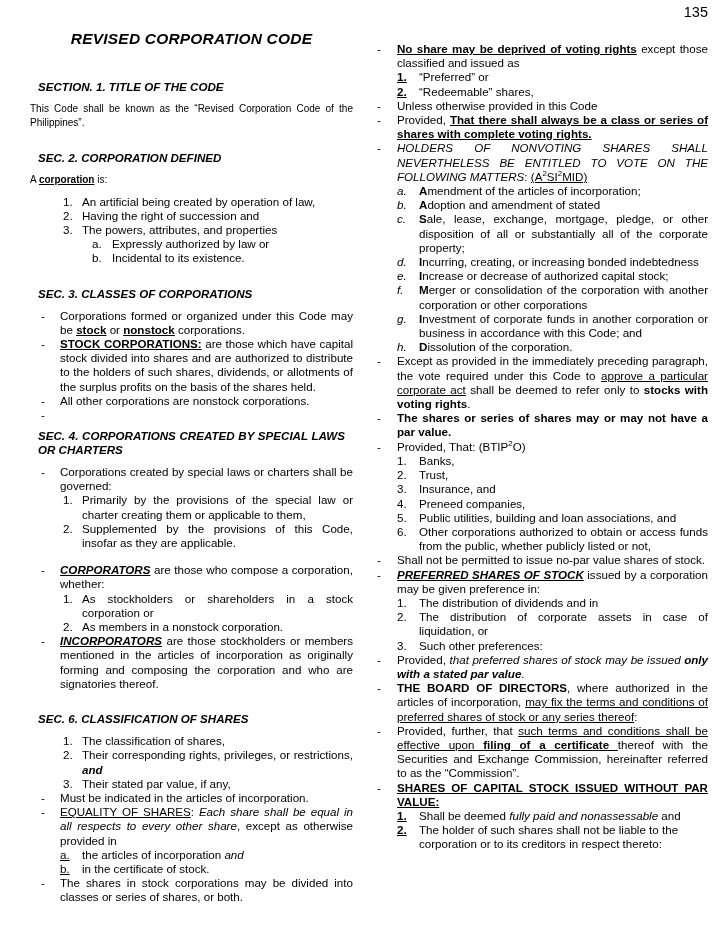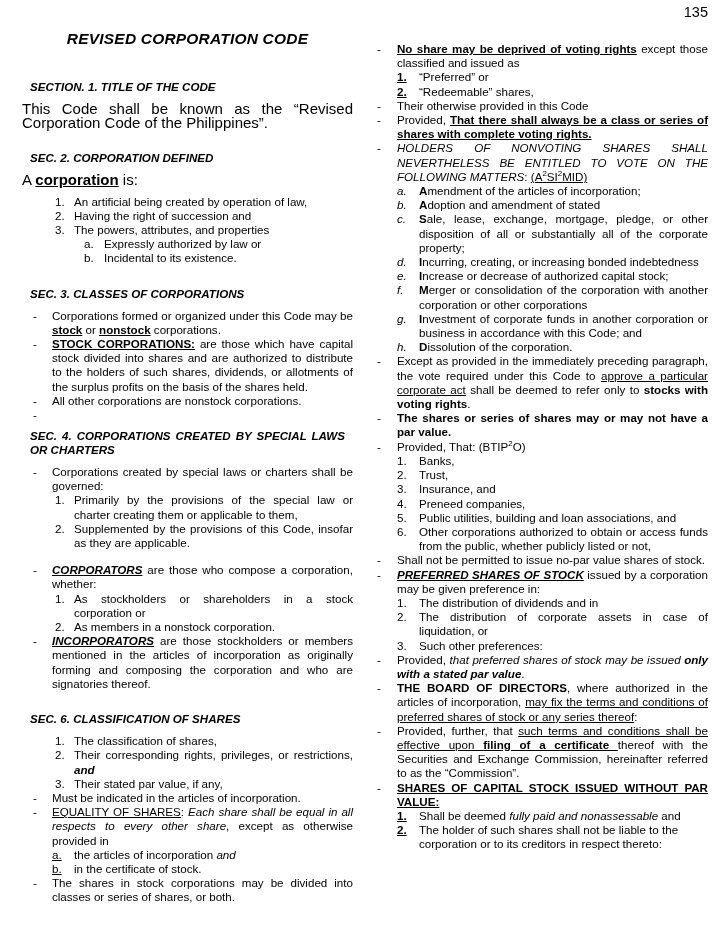--- a/index.html
+++ b/index.html
@@ -35,21 +35,21 @@
     left: 0;
     width: 726px;
     height: 951px;
     display: flex;
   }
   .col {
     box-sizing: border-box;
   }
   .col-left {
     width: 363px;
-    padding: 22px 10px 0 22px;
+    padding: 22px 10px 0 30px;
   }
   .col-right {
     width: 363px;
     padding: 22px 18px 0 8px;
   }
   .doc-title {
     text-align: center;
     font-size: 15.5px;
     font-weight: bold;
     font-style: italic;
@@ -64,21 +64,21 @@
     line-height: 14px;
     text-align: justify;
     text-align-last: left;
     margin: 8px;
   }
   .spacer-lg { height: 24px; }
   .spacer-md { height: 13px; }
   .spacer-sm { height: 7px; }
 
   p.para {
-    font-size: 15px;
+    font-size: 10px;
     line-height: 14.2px;
     margin: 0;
     text-align: justify;
     text-align-last: left;
   }
 
   
   .row {
     position: relative;
     font-size: 11.6px;
@@ -290,21 +290,21 @@
           <span class="mk bu">1.</span>
           <span class="tx">“Preferred” or</span>
         </div>
       <div class="row r-num nojust">
           <span class="mk bu">2.</span>
           <span class="tx">“Redeemable” shares,</span>
         </div>
 
       <div class="row r-dash nojust">
           <span class="mk">-</span>
-          <span class="tx">Their otherwise provided in this Code</span>
+          <span class="tx">Unless otherwise provided in this Code</span>
         </div>
 
       <div class="row r-dash">
           <span class="mk">-</span>
           <span class="tx"><span>Provided, </span><span class="bu">That there shall always be a class or series of shares with complete voting rights.</span></span>
         </div>
 
       <div class="row r-dash">
           <span class="mk">-</span>
           <span class="tx"><span class="em">HOLDERS OF NONVOTING SHARES SHALL NEVERTHELESS BE ENTITLED TO VOTE ON THE FOLLOWING MATTERS</span><span>: </span><span class="u"><span>(A</span><sup>2</sup><span>SI</span><sup>2</sup><span>MID)</span></span></span>

